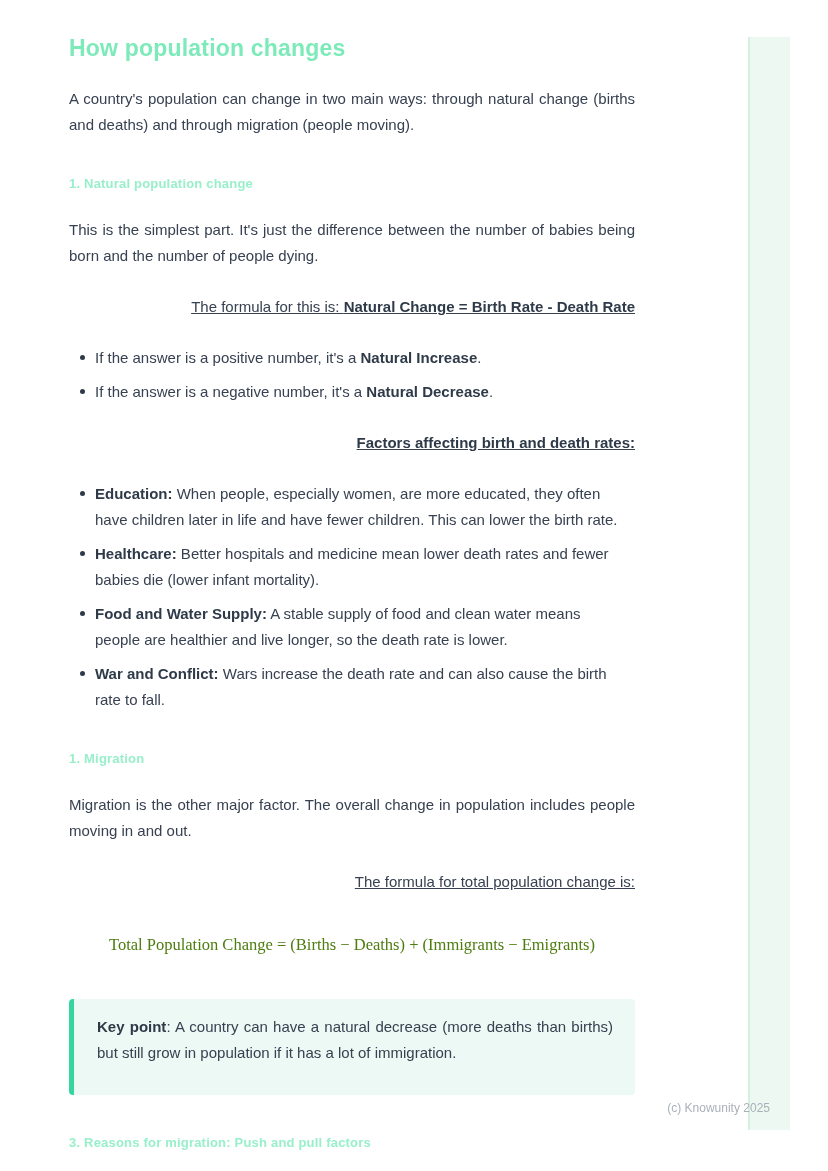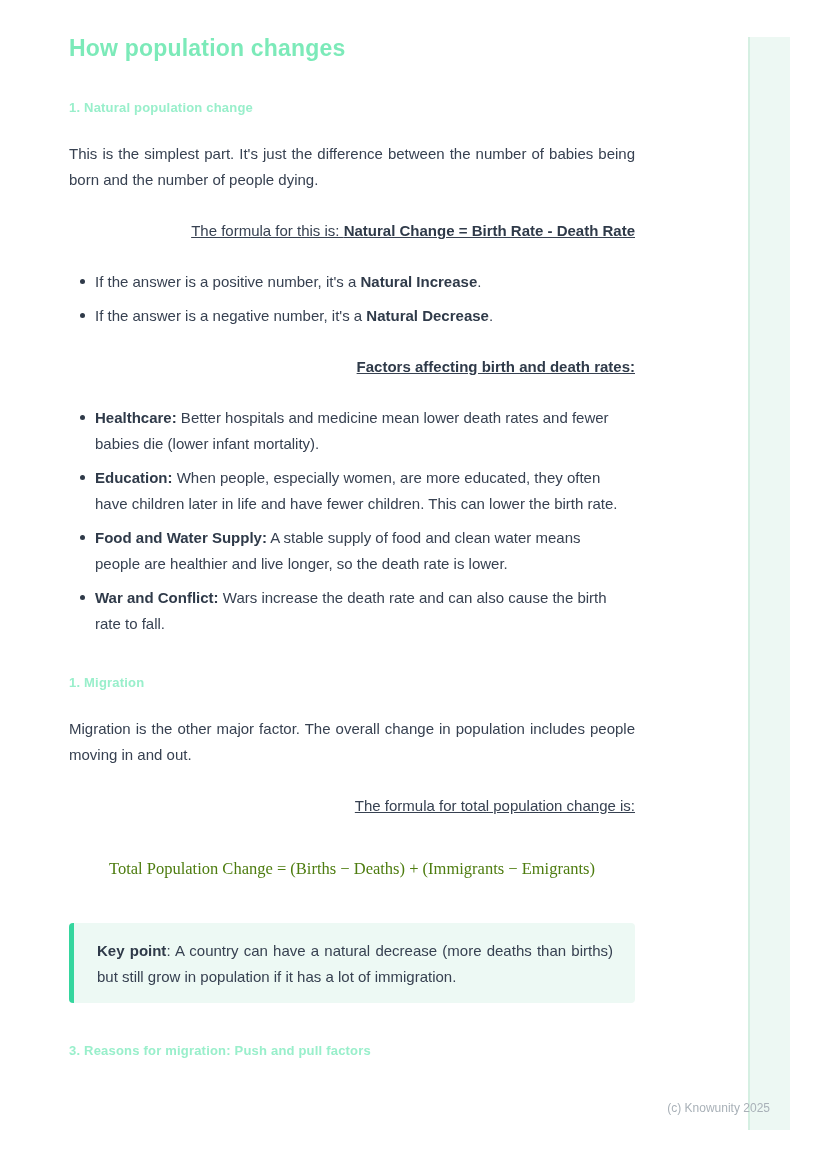--- a/index.html
+++ b/index.html
@@ -65,21 +65,21 @@
     text-align: center;
     font-family: "Liberation Serif", serif;
     font-size: 16.5px;
     color: #4d7c0f;
   }
   .callout {
     box-sizing: border-box;
     background: #edf9f4;
     border-left: 5px solid #35d69e;
     border-radius: 4px;
-    padding: 15px 22px 13px 23px;
+    padding: 15px 22px 29px 23px;
     margin: 0 0 36px 0;
   }
   .callout p { margin: 0; }
   .side-strip {
     position: absolute;
     left: 748px; top: 37px;
     width: 42px; height: 1093px;
     box-sizing: border-box;
     background: #edf8f3;
     border-left: 2px solid #d5efe2;
@@ -96,37 +96,38 @@
 </style>
 </head>
 <body>
 
 <div class="side-strip"></div>
 
 <div class="content">
 
   <h1>How population changes</h1>
 
+  <p>A country's population can change in two main ways: through natural change (births and deaths) and through migration (people moving).</p>
 
   <h2>1. Natural population change</h2>
 
   <p>This is the simplest part. It's just the difference between the number of babies being born and the number of people dying.</p>
 
   <p class="ragged"><span>The formula for this is: </span><strong>Natural Change = Birth Rate - Death Rate</strong></p>
 
   <ul>
     <li><span>If the answer is a positive number, it's a </span><strong>Natural Increase</strong><span>.</span></li>
     <li><span>If the answer is a negative number, it's a </span><strong>Natural Decrease</strong><span>.</span></li>
   </ul>
 
   <p class="ragged"><strong>Factors affecting birth and death rates:</strong></p>
 
   <ul>
+    <li><strong>Education:</strong><span> When people, especially women, are more educated, they often have children later in life and have fewer children. This can lower the birth rate.</span></li>
     <li><strong>Healthcare:</strong><span> Better hospitals and medicine mean lower death rates and fewer babies die (lower infant mortality).</span></li>
-    <li><strong>Education:</strong><span> When people, especially women, are more educated, they often have children later in life and have fewer children. This can lower the birth rate.</span></li>
     <li><strong>Food and Water Supply:</strong><span> A stable supply of food and clean water means people are healthier and live longer, so the death rate is lower.</span></li>
     <li><strong>War and Conflict:</strong><span> Wars increase the death rate and can also cause the birth rate to fall.</span></li>
   </ul>
 
   <h2>1. Migration</h2>
 
   <p>Migration is the other major factor. The overall change in population includes people moving in and out.</p>
 
   <p class="ragged">The formula for total population change is:</p>
 

